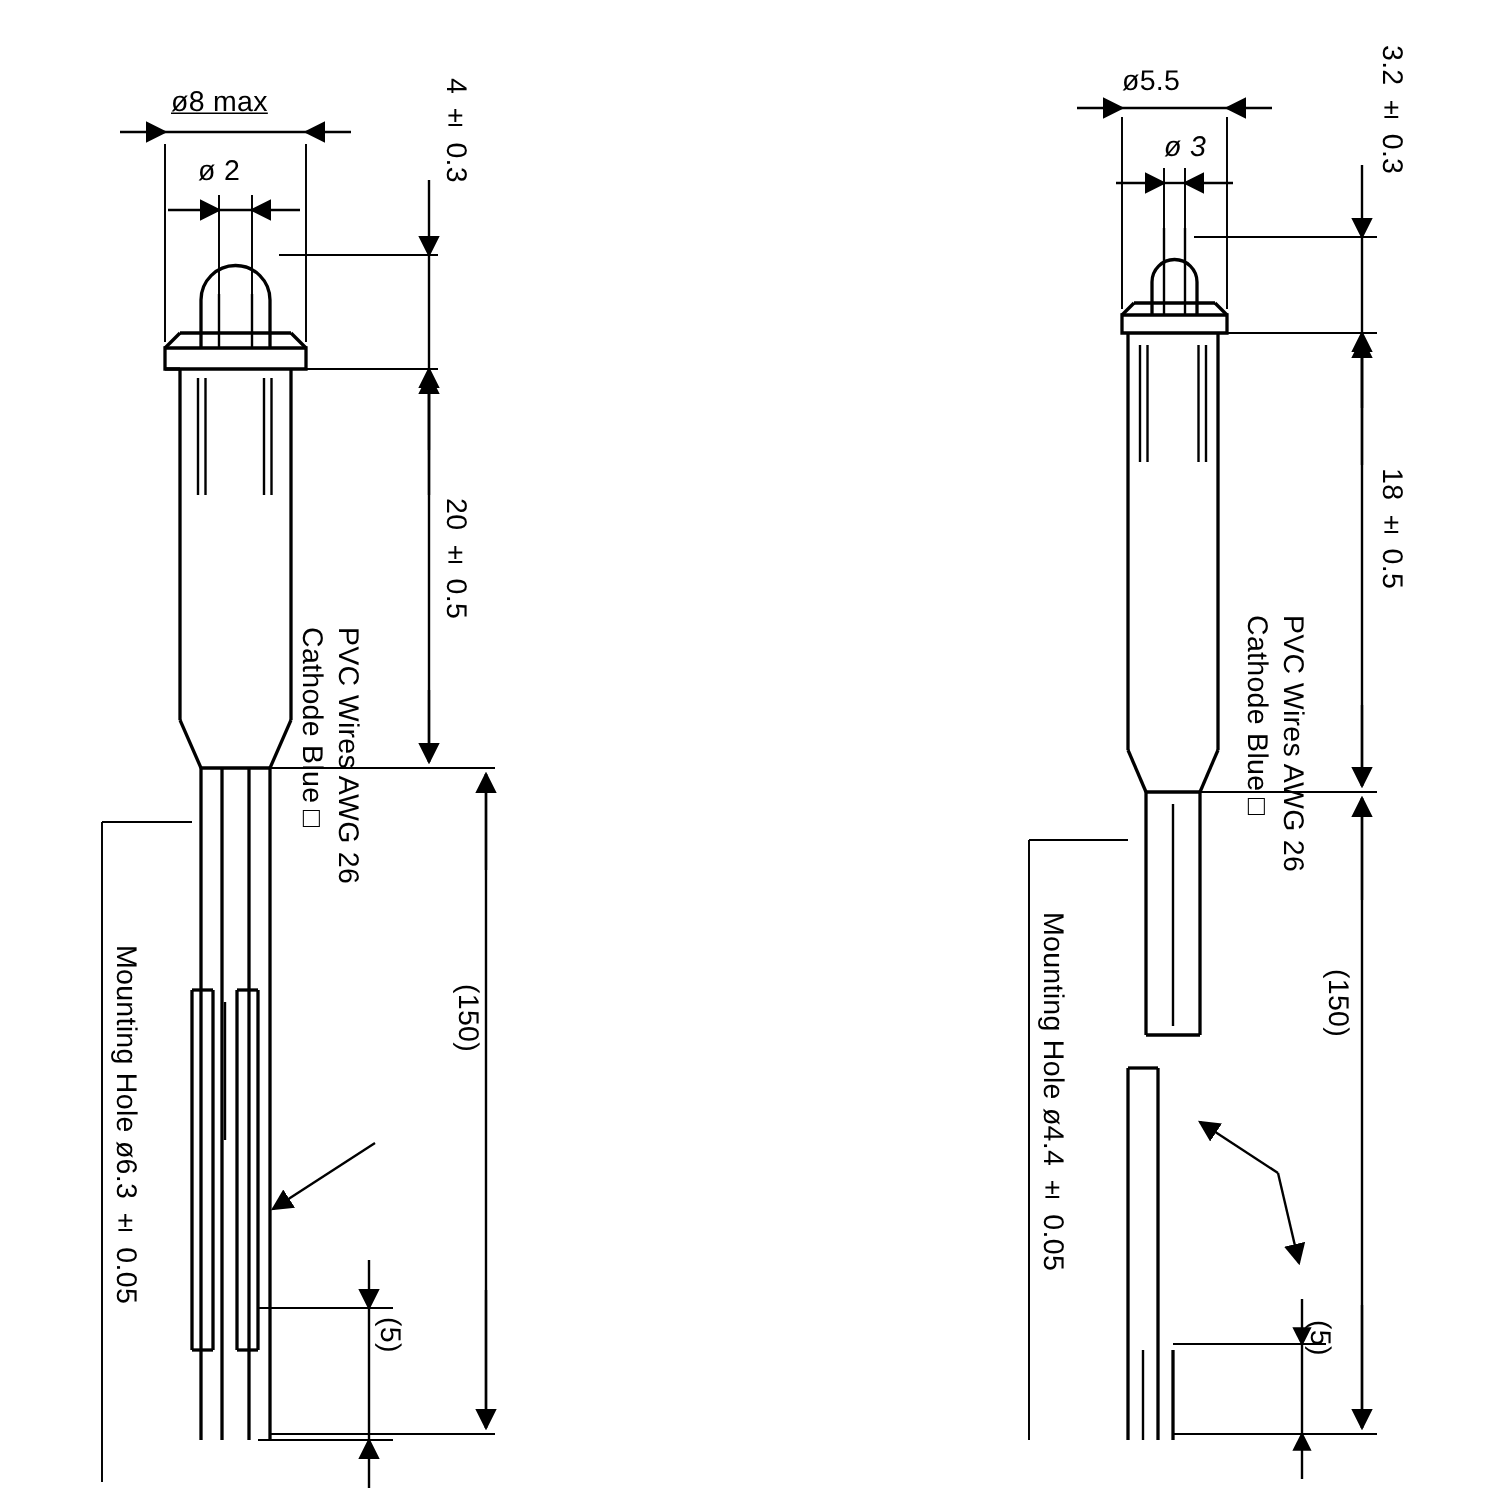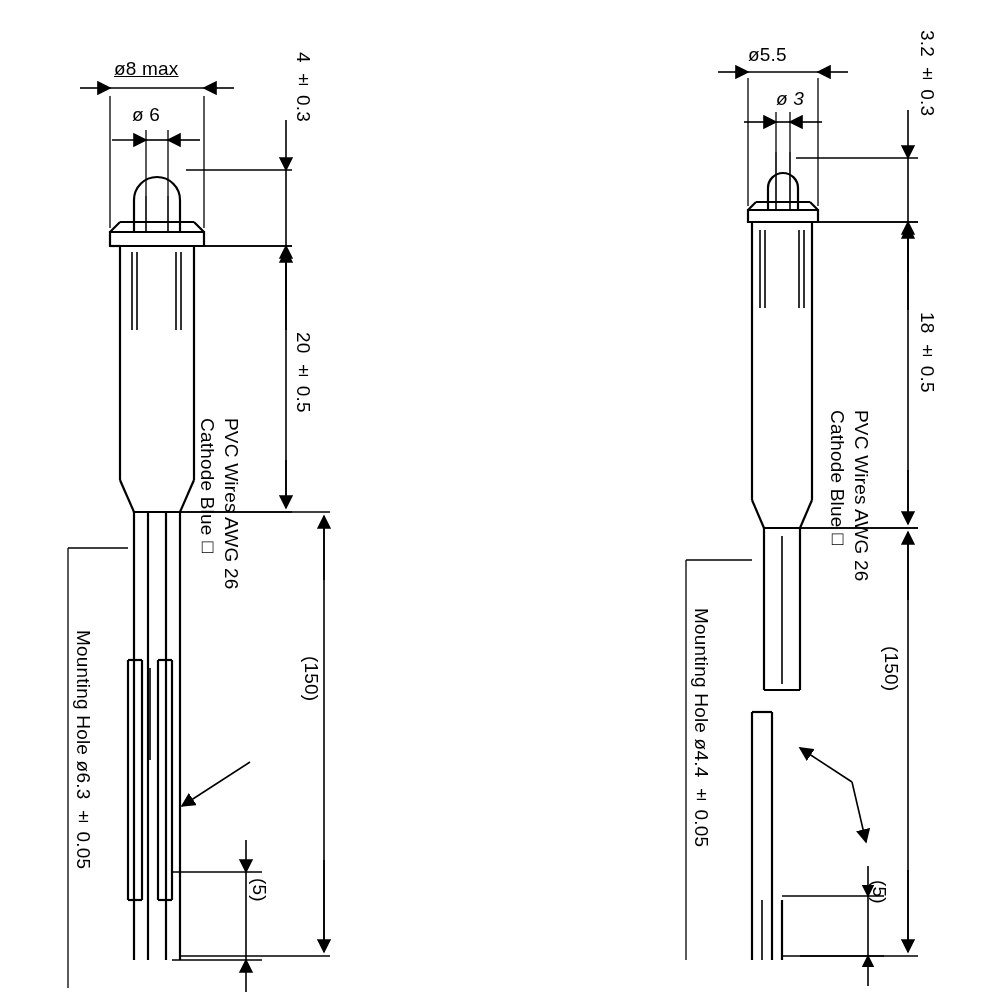--- a/index.html
+++ b/index.html
@@ -185,21 +185,21 @@
       <path class="ln ex" d="M782,896 L884,896"></path>
       <path class="ln ex" d="M782,956 L884,956"></path>
       <path class="ln tn" marker-end="url(#ahs)" d="M868,866 L868,896"></path>
       <path class="ln tn" marker-end="url(#ahs)" d="M868,986 L868,956"></path>
       <path class="ln tn" d="M868,896 L868,956"></path>
     </g>
   </svg>
 
   <div class="lbl" style="left:114px;top:58px;text-decoration:underline;">ø8 max</div>
 
-  <div class="lbl" style="left:132px;top:104px;">ø 6</div>
+  <div class="lbl" style="left:132px;top:104px;">ø 2</div>
 
   <div class="vlbl" style="left:292px;top:52px;">4 ± 0.3</div>
 
   <div class="vlbl" style="left:292px;top:332px;">20 ± 0.5</div>
 
   <div class="vlbl" style="left:300px;top:656px;">(150)</div>
 
   <div class="vlbl" style="left:248px;top:878px;">(5)</div>
 
   <div class="vlbl" style="left:196px;top:418px;">Cathode Blue□</div>

